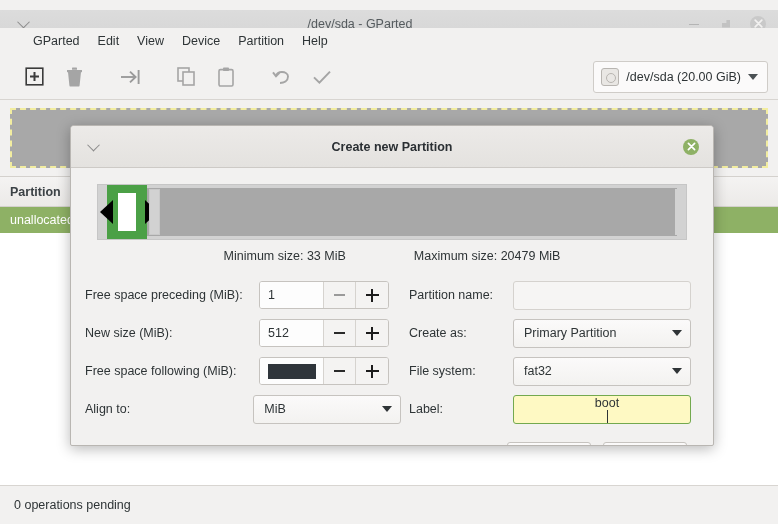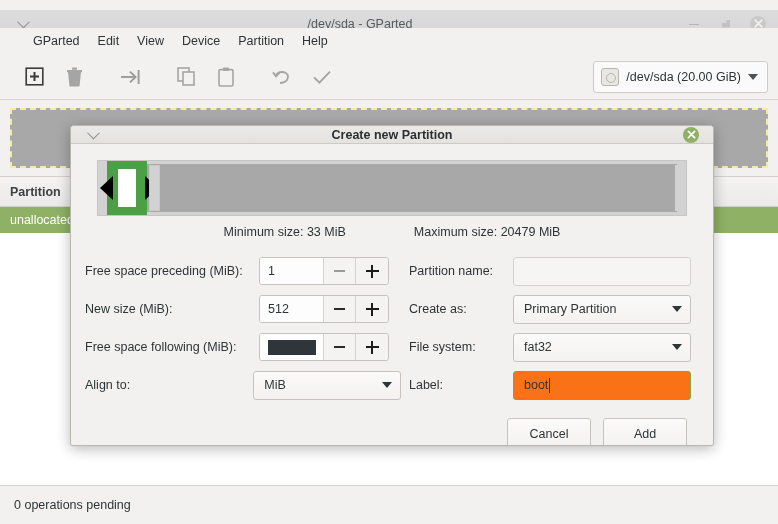--- a/index.html
+++ b/index.html
@@ -193,21 +193,21 @@
     position: absolute;
     left: 70px; top: 125px;
     width: 644px; height: 321px;
     background: #f2f1f0;
     border: 1px solid #b9b6b2;
     border-radius: 4px 4px 2px 2px;
     box-shadow: 0 3px 14px rgba(0,0,0,0.28);
     overflow: hidden;
   }
   .dlg-header {
-    height: 18px;
+    height: 42px;
     background: linear-gradient(#eceae8, #e4e2df);
     border-bottom: 1px solid #cdcac6;
     display: flex; align-items: center;
     position: relative;
     gap: 16px;
   }
   .dlg-hleft { width: 44px; display: flex; align-items: center; justify-content: center; }
   .dlg-title {
     flex: 1; text-align: center;
     font-weight: bold;
@@ -378,22 +378,23 @@
     width: 178px;
     border: 1px solid #d5d2ce;
     border-radius: 3px;
     background: #f6f5f4;
     display: flex; align-items: center;
     padding-left: 10px;
     font-size: 12.5px;
     color: #2e3436;
   }
   .entry.focused {
-    background: #f97316;
+    background: #fef9c3;
     border: 1.5px solid #73a94f;
+    flex-direction: column;
   }
   .caret-text {
     display: inline-block;
     width: 1px; height: 15px;
     background: #2e3436;
     margin-left: 1px;
   }
 
   
   .dlg-actions {

